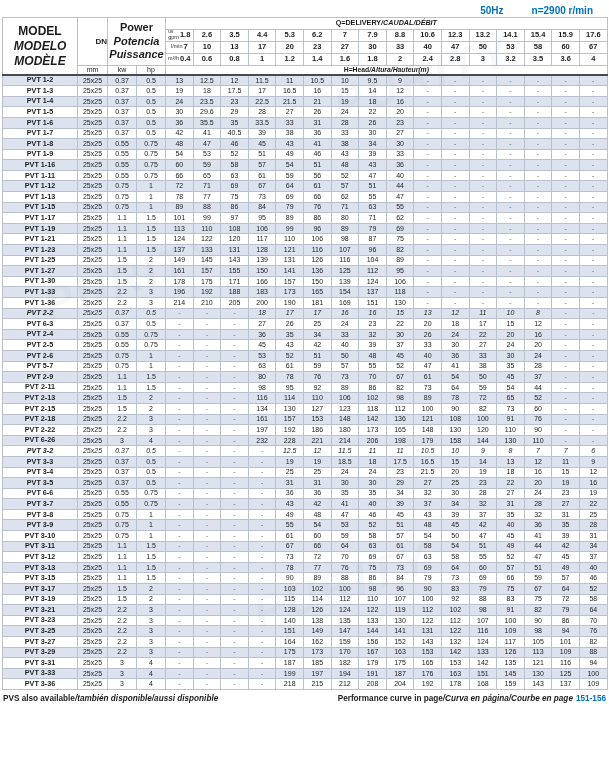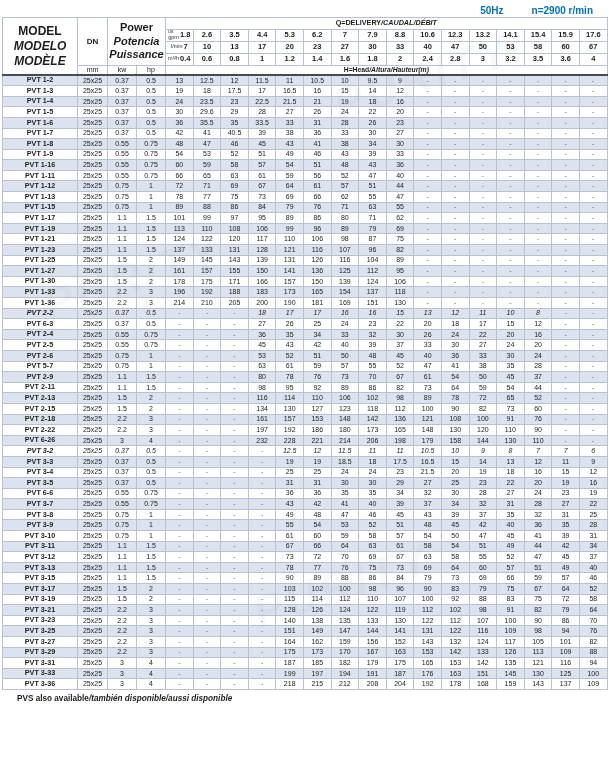--- a/index.html
+++ b/index.html
@@ -60,21 +60,21 @@
   .unit-label .top { display: block; font-size: 4.8px; }
 
   tbody td { height: 10.6px; font-size: 7px; }
   tbody td.model-cell { font-weight: bold; font-size: 7.2px; text-align: center; }
   tbody tr.shade td { background: #dce3ee; }
   tbody tr.series-start td { border-top: 1.5px solid #464b52; font-style: italic; }
   td.dash { color: #666; font-size: 7px; }
 
   .footer {
     display: flex; justify-content: space-between; align-items: center;
-    padding: 4px 3px 0 17px;
+    padding: 4px 3px 0 3px;
     font-size: 8.2px; font-weight: bold;
   }
   .footer .it { font-style: italic; }
   .footer .pages { color: #0072bc; margin-left: 3px; }
 
   .watermark {
     position: absolute;
     font-size: 44px; font-weight: bold; font-style: italic;
     color: #7c8ba0; opacity: 0.055;
     transform: rotate(-18deg);
@@ -121,21 +121,21 @@
       <col class="c-val">
       <col class="c-val">
   </colgroup>
   <thead>
     <tr class="qrow">
       <th class="model-h" rowspan="5">
         <div class="en">MODEL</div>
         <div class="es">MODELO</div>
         <div class="fr">MODÈLE</div>
       </th>
-      <th rowspan="4" style="font-weight:bold;font-size:8px;">DN</th>
+      <th rowspan="4" style="font-weight:bold;font-size:8px;text-align:right;">DN</th>
       <th class="power-h" colspan="2" rowspan="4">
         <div class="en">Power</div>
         <div class="es">Potencia</div>
         <div class="fr">Puissance</div>
       </th>
       <th class="q-h" colspan="16">
         <span>Q=DELIVERY</span><span class="it">/CAUDAL/DÉBIT</span>
       </th>
     </tr>
     <tr class="flow" id="flow-row-0">
@@ -1478,13 +1478,16 @@
         <td>137</td>
         <td>109</td>
       </tr>
     </tbody>
 </table>
 
 <div class="footer">
   <div>
     <span>PVS also available</span><span class="it">/también disponible/aussi disponible</span>
   </div>
+  <div>
+    <span>Performance curve in page</span><span class="it">/Curva en página/Courbe en page</span><span class="pages">151-156</span>
+  </div>
 </div>
 
 </body></html>

